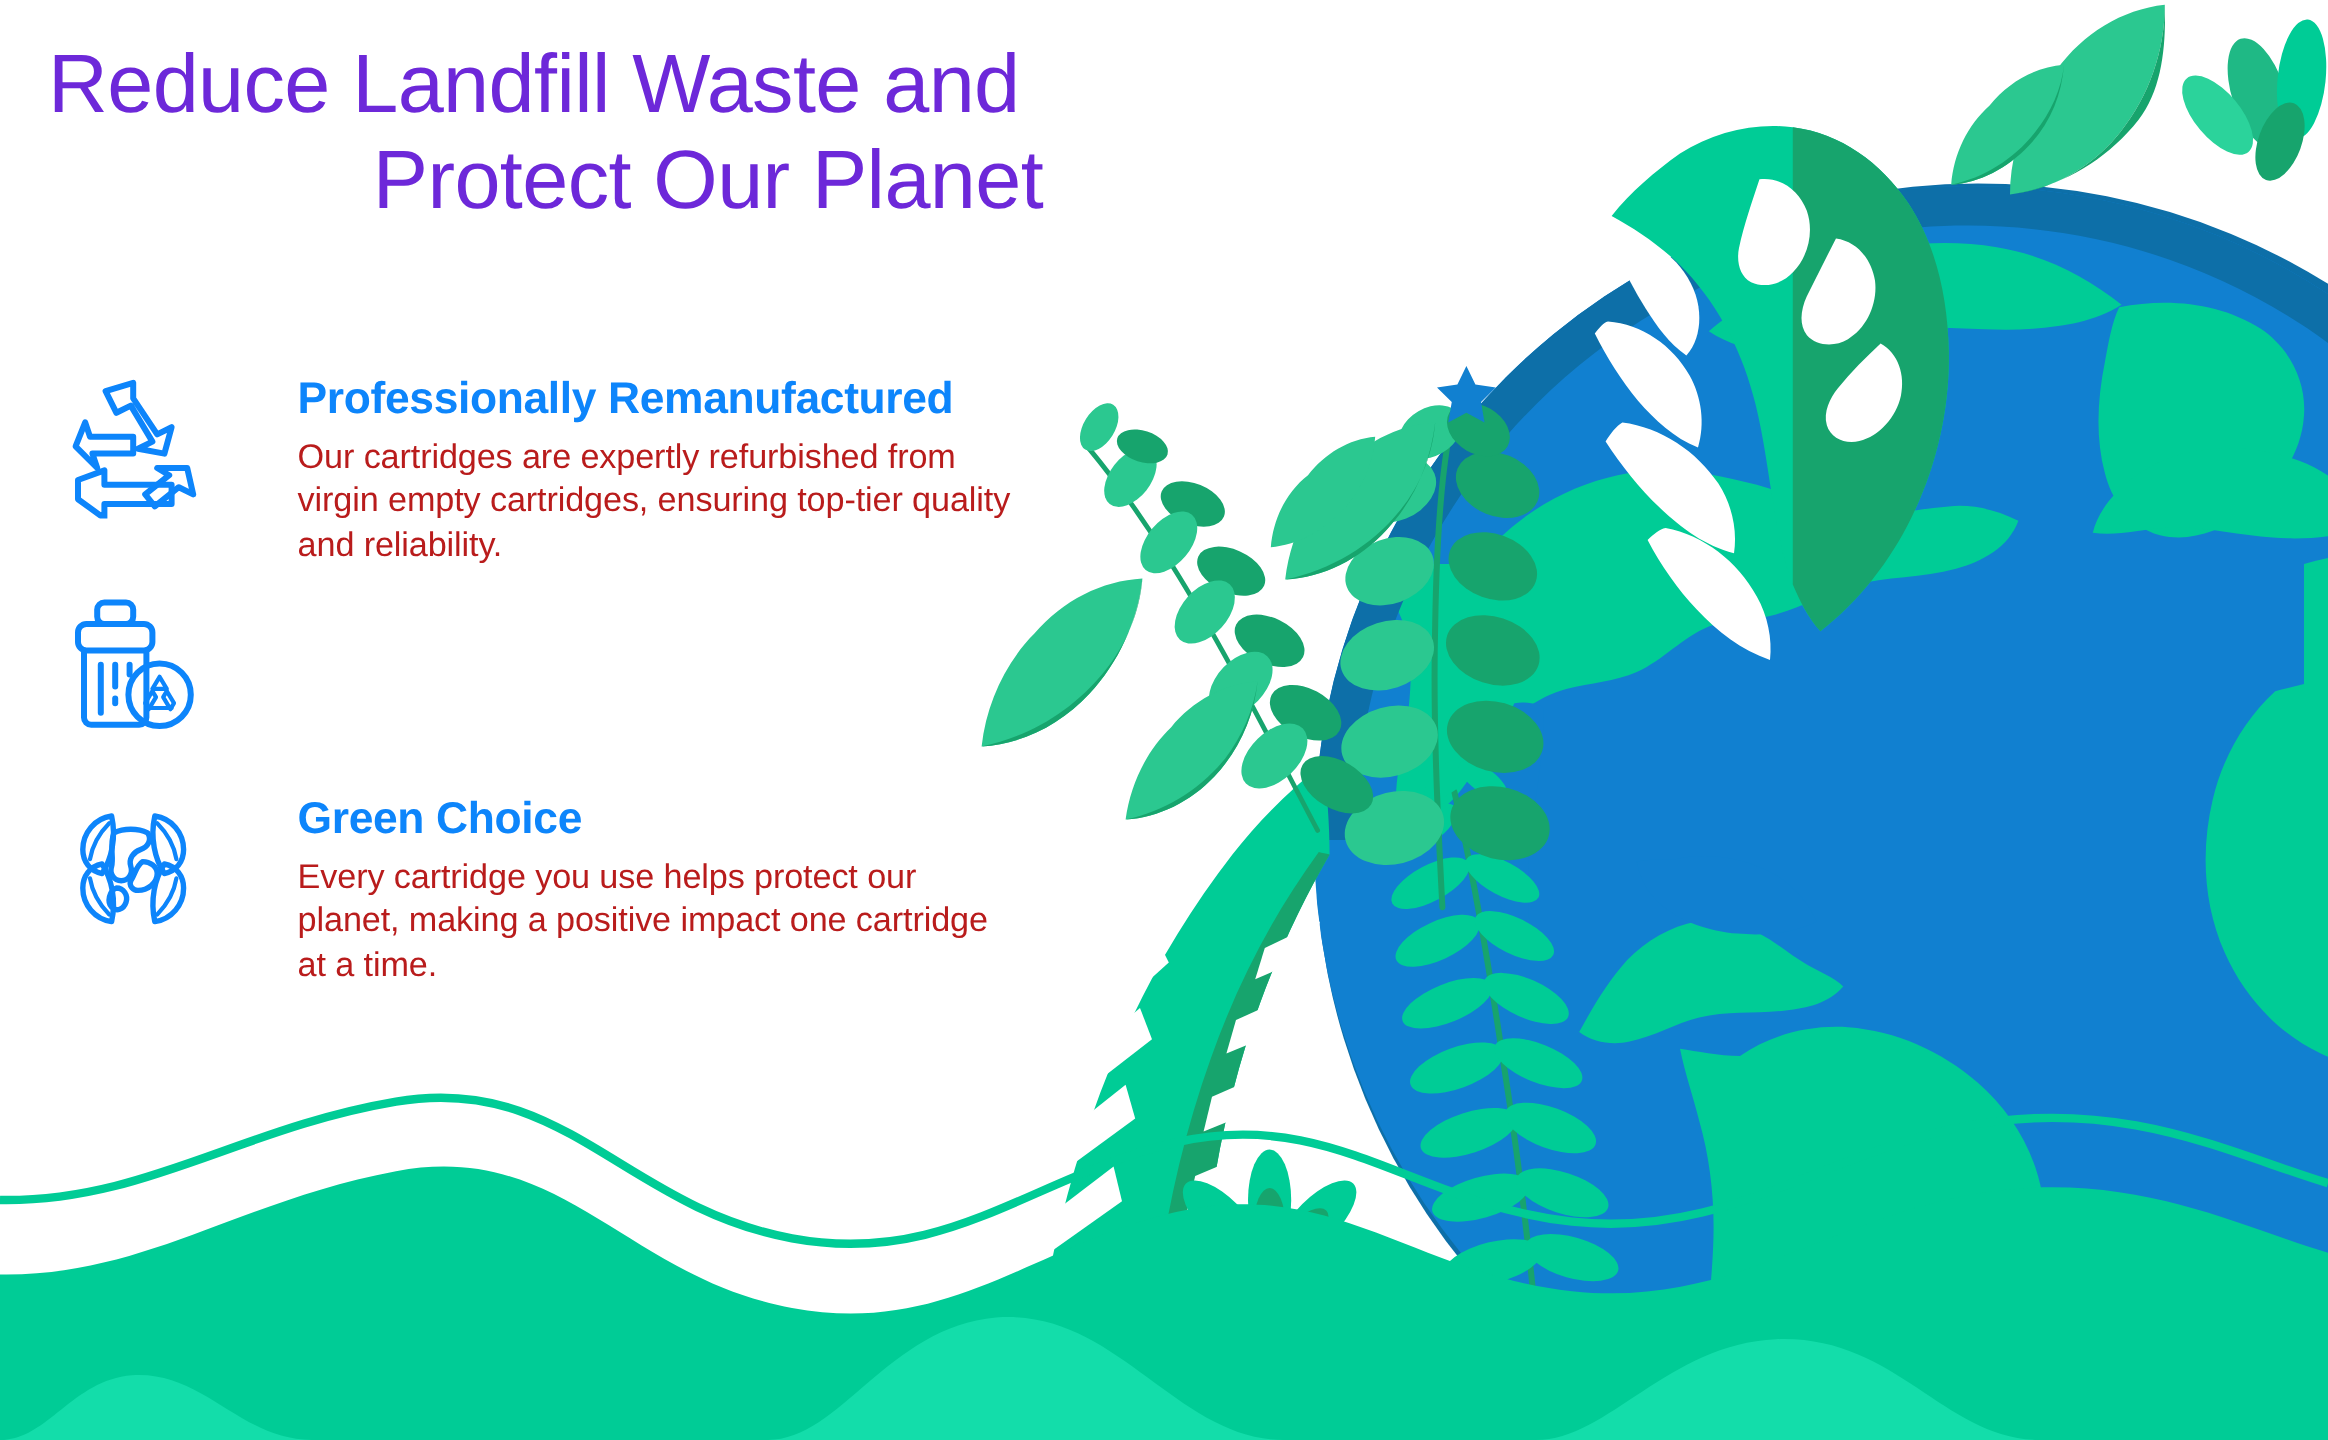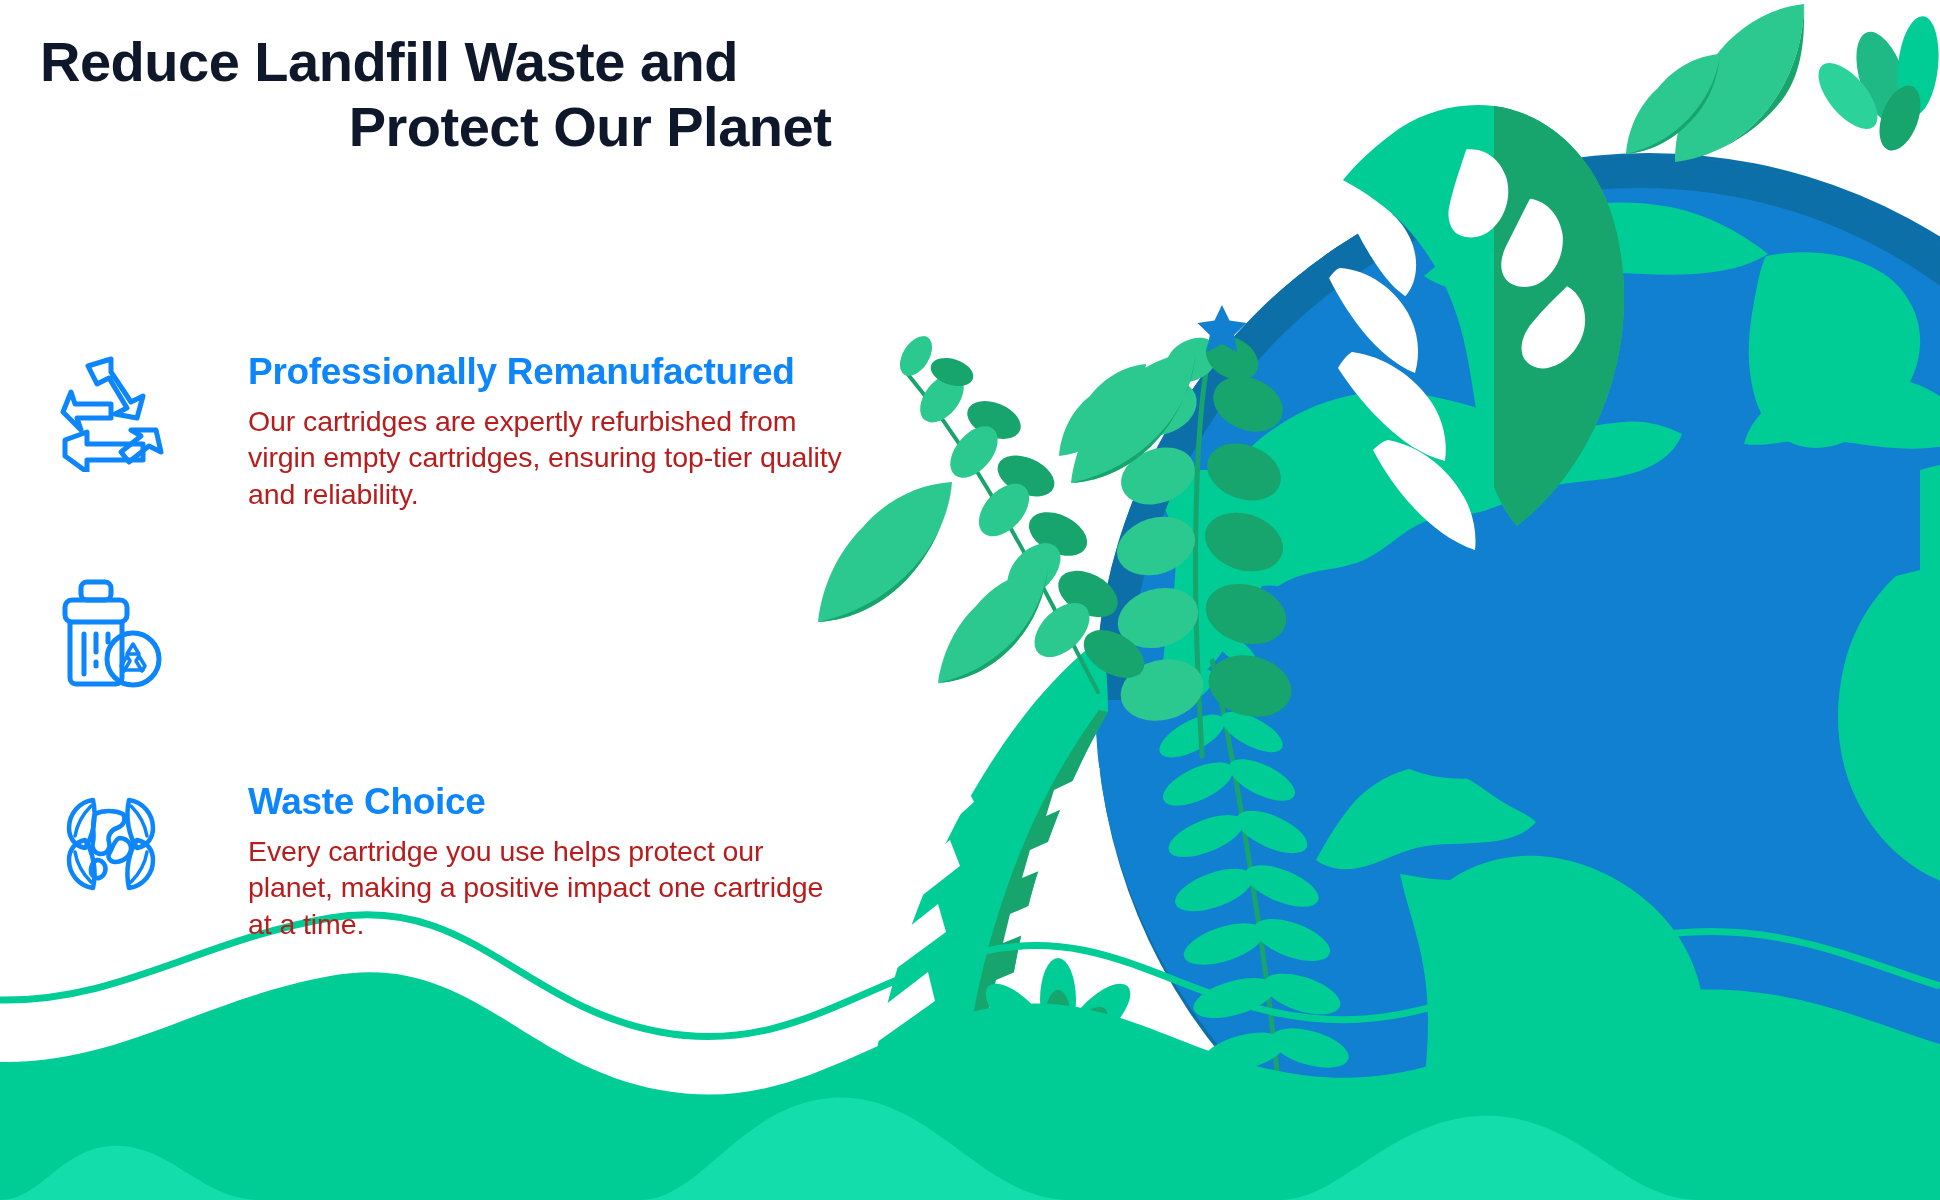--- a/index.html
+++ b/index.html
@@ -13,29 +13,29 @@
     position:relative; width:1940px; height:1200px;
     background:#ffffff; overflow:hidden;
   }
   .layer { position:absolute; inset:0; }
   #art { z-index:1; pointer-events:none; }
   #content { z-index:5; }
 
   
   .headline {
     position:absolute; left:40px; top:30px; width:1100px;
-    font-size:56px; line-height:1.16; font-weight:bold;
-    letter-spacing:-0.5px; color:#0f172a;
+    font-size:69px; line-height:1.16; font-weight:normal;
+    letter-spacing:-0.5px; color:#6d28d9;
     font-family:"Liberation Sans", sans-serif;
   }
   .headline .l2 { display:block;text-align:center; }
 
   
   .features { position:absolute; left:48px; top:310px; width:820px; }
-  .feature { position:relative; min-height:172px; margin-bottom:0;margin-top:40px; }
+  .feature { position:relative; min-height:172px; margin-bottom:0; }
   .feature-icon {
     position:absolute; left:5px; top:6px;
     width:116px; height:116px;
   }
   .feature-icon svg { display:block; width:116px; height:116px; }
   .feature-body { margin-left:200px; padding-top:0; }
   .feature-title {
     color:#0d85fb; font-weight:bold; font-size:37px;
     line-height:1.18; letter-spacing:-0.3px; margin-bottom:9px;
     font-family:"Liberation Sans", sans-serif;
@@ -402,20 +402,20 @@
               <path d="M38 96 C30 88 24 78 22 66" stroke-width="3.5"></path>
               <path d="M78 96 C86 88 92 78 94 66" stroke-width="3.5"></path>
 
               <path d="M42 28 C50 24 62 24 70 28 C74 34 70 40 64 42 C58 44 54 50 56 56 C58 62 54 68 48 68 C42 68 38 62 40 56 C42 48 38 38 42 28 Z"></path>
               <path d="M66 52 C72 52 78 56 78 62 C78 70 70 76 62 76 C58 76 54 72 56 68 C60 62 60 56 66 52 Z"></path>
               <path d="M44 74 C50 74 54 80 52 86 C50 92 44 94 40 90 C36 86 38 76 44 74 Z"></path>
             </g>
           </svg>
         </div>
         <div class="feature-body">
-          <div class="feature-title">Waste Choice</div>
+          <div class="feature-title">Green Choice</div>
           <div class="feature-desc">Every cartridge you use helps protect our planet, making a positive impact one cartridge at a time.</div>
         </div>
       </div>
 
     </div>
   </div>
 </div>
 
 </body></html>

